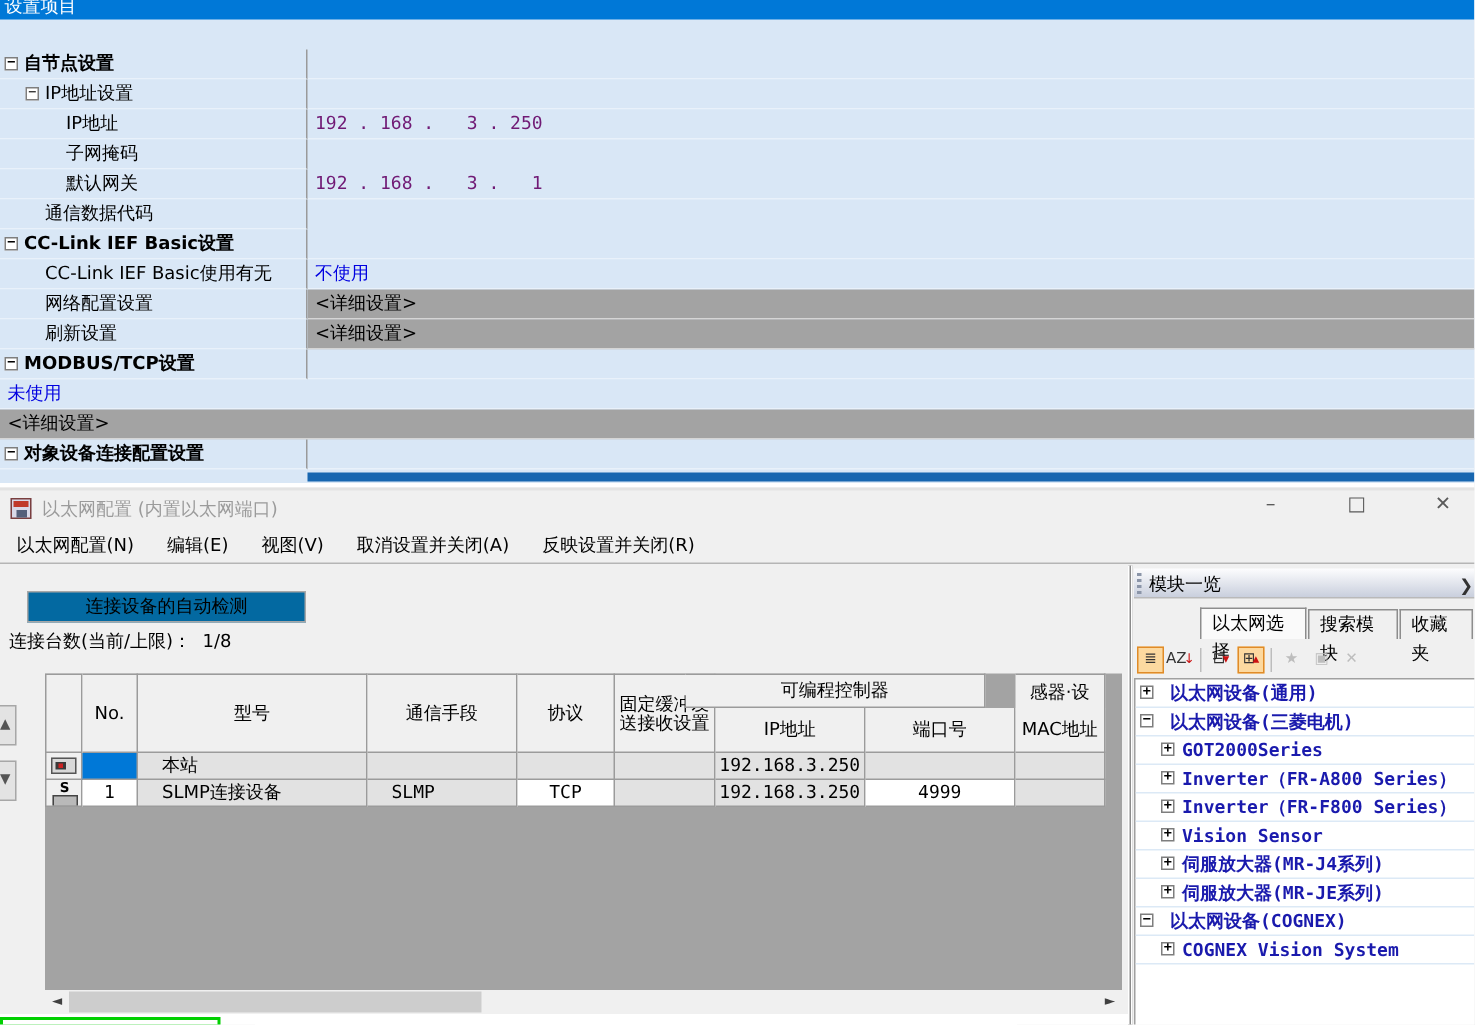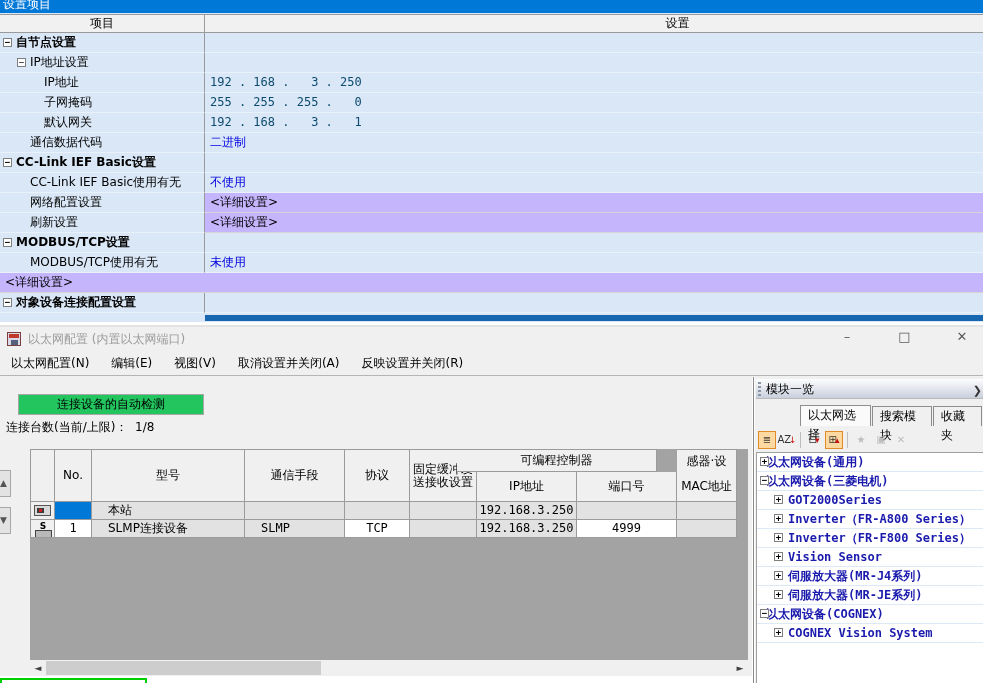--- a/index.html
+++ b/index.html
@@ -13,42 +13,42 @@
   #sp-titlebar span { color:#fff; font-size:12px; display:block; margin-top:-4px; padding-left:3px; }
   #sp-header { left:0; top:14px; width:983px; height:19px; background:#f1f1f1; border-top:1px solid #9a9a9a; border-bottom:1px solid #9a9a9a; }
   .sp-hcell { position:absolute; top:0; height:17px; line-height:17px; text-align:center; color:#000; }
   #sp-hcell-item { left:0; width:205px; border-right:1px solid #9a9a9a; }
   #sp-hcell-setting { left:205px; width:945px; }
   #sp-rows { left:0; top:33px; width:983px; }
   .s-row { display:flex; height:20px; }
   .s-label { width:205px; height:20px; background:#d9e7f6; border-right:1px solid #9a9a9a; border-bottom:1px solid #e9f1fa; position:relative; line-height:19px; white-space:nowrap; overflow:hidden; }
   .s-label.bold { font-weight:bold; }
   .s-value { flex:1; height:20px; background:#d9e7f6; border-bottom:1px solid #e9f1fa; line-height:19px; padding-left:5px; white-space:pre; overflow:hidden; }
-  .s-value.plain { font-family:"DejaVu Sans Mono","Liberation Mono",monospace; color:#0c4a6e; }
+  .s-value.plain { font-family:"DejaVu Sans Mono","Liberation Mono",monospace; color:#701a75; }
   .s-value.link { color:#0000e0; }
-  .s-value.detail { background:#c4b5fd; color:#000; border-bottom:1px solid #d5d5d5; }
+  .s-value.detail { background:#a3a3a3; color:#000; border-bottom:1px solid #d5d5d5; }
   .expander { position:absolute; top:5px; width:9px; height:9px; background:#fff; border:1px solid #7e7e7e; font-size:9px; line-height:7px; text-align:center; color:#000; font-family:"DejaVu Sans Mono",monospace; }
   .lvl0 .expander { left:3px; } .lvl1 .expander { left:17px; }
   .lvl0 .s-text { padding-left:16px; } .lvl1 .s-text { padding-left:30px; } .lvl2 .s-text { padding-left:44px; }
   #sp-selbar { left:205px; top:315px; width:778px; height:6px; background:#1766b0; }
 
   
   #config-window { left:0; top:325px; width:983px; height:358px; background:#f0f0f0; border-top:2px solid #e3e3e3; }
   #cw-titlebar { left:0; top:0; width:983px; height:25px; }
   #cw-appicon { position:absolute; left:7px; top:5px; width:14px; height:14px; border:1px solid #7a3f3f; background:#d9d9e8; }
   #cw-appicon::before { content:""; position:absolute; left:1px; top:1px; width:10px; height:4px; background:#c0392b; }
   #cw-appicon::after { content:""; position:absolute; left:3px; top:7px; width:7px; height:5px; background:#55607a; }
   #cw-title { position:absolute; left:28px; top:4px; color:#9b9b9b; }
   #cw-controls { position:absolute; right:6px; top:2px; width:145px; display:flex; justify-content:space-between; color:#5a5a5a; font-size:13px; }
   #cw-controls .wbtn { width:30px; text-align:center; cursor:default; }
   #cw-menubar { left:0; top:25px; width:983px; height:22px; display:flex; align-items:center; }
   .menu-item { padding:0 11px; height:20px; line-height:20px; color:#000; }
   #cw-sep { left:0; top:48px; width:983px; height:1px; background:#b5b5b5; }
 
-  #detect-btn { left:18px; top:67px; width:186px; height:21px; background:#22c55e; border:1px solid #a7a7a7; text-align:center; line-height:19px; color:#000; }
+  #detect-btn { left:18px; top:67px; width:186px; height:21px; background:#0369a1; border:1px solid #a7a7a7; text-align:center; line-height:19px; color:#000; }
   #count-row { left:6px; top:92px; white-space:pre; color:#000; }
 
   .row-move-btn { left:-4px; width:15px; height:27px; background:#e3e3e3; border:1px solid #a7a7a7; text-align:center; color:#555; font-size:9px; line-height:25px; }
   #row-up-btn { top:143px; } #row-down-btn { top:180px; }
 
   #table-canvas { left:30px; top:122px; width:718px; height:211px; background:#a3a3a3; }
   #device-table { left:30px; top:122px; }
   .dt-cell { position:absolute; border-right:1px solid #9b9b9b; border-bottom:1px solid #9b9b9b; background:#f0f0f0; overflow:hidden; }
   .dt-cell.hdr { display:flex; align-items:center; justify-content:center; text-align:center; line-height:13px; }
   .dt-cell.first { border-left:1px solid #9b9b9b; }
@@ -85,33 +85,29 @@
   #mp-toolbar { position:absolute; left:0; top:49px; width:227px; height:23px; display:flex; align-items:center; gap:2px; padding-left:2px; }
   .tb-ic { width:18px; height:18px; display:flex; align-items:center; justify-content:center; font-size:11px; color:#333; }
   .tb-ic.active { background:#fcd9a0; border:1px solid #e08b28; }
   .tb-ic.disabled { color:#bdbdbd; }
   .tb-ic .red { color:#cc1111; font-size:9px; margin-left:-2px; }
   .tb-sep { width:1px; height:16px; background:#bdbdbd; margin:0 2px; }
   #mp-list { position:absolute; left:0; top:73px; width:227px; height:233px; background:#fff; border:1px solid #a0a0a0; border-right:none; overflow:hidden; }
   .tree-item { position:relative; height:19px; line-height:18px; border-bottom:1px solid #dce9f6; white-space:nowrap; font-family:"DejaVu Sans Mono","Liberation Mono",monospace; font-weight:bold; color:#1a1aad; font-size:12px; }
   .tree-item .expander { top:4px; }
   .tree-item.tl0 .expander { left:3px; } .tree-item.tl1 .expander { left:17px; }
-  .tree-item.tl0 .t-text { padding-left:9px; } .tree-item.tl1 .t-text { padding-left:31px; }
+  .tree-item.tl0 .t-text { padding-left:23px; } .tree-item.tl1 .t-text { padding-left:31px; }
 </style>
 </head>
 <body>
 
 <div class="abs" id="settings-panel">
   <div class="abs" id="sp-titlebar">
     <span>设置项目</span>
   </div>
-  <div class="abs" id="sp-header">
-    <div class="sp-hcell" id="sp-hcell-item">项目</div>
-    <div class="sp-hcell" id="sp-hcell-setting">设置</div>
-  </div>
   <div class="abs" id="sp-rows">
       <div class="s-row">
         <div class="s-label lvl0 bold">
           <div class="expander" style="position: absolute;">−</div>
           <div class="s-text">自节点设置</div>
         </div>
         <div class="s-value none"></div>
       </div>
       <div class="s-row">
         <div class="s-label lvl1">
@@ -123,33 +119,31 @@
       <div class="s-row">
         <div class="s-label lvl2">
           <div class="s-text">IP地址</div>
         </div>
         <div class="s-value plain">192 . 168 .   3 . 250</div>
       </div>
       <div class="s-row">
         <div class="s-label lvl2">
           <div class="s-text">子网掩码</div>
         </div>
-        <div class="s-value plain">255 . 255 . 255 .   0</div>
       </div>
       <div class="s-row">
         <div class="s-label lvl2">
           <div class="s-text">默认网关</div>
         </div>
         <div class="s-value plain">192 . 168 .   3 .   1</div>
       </div>
       <div class="s-row">
         <div class="s-label lvl1">
           <div class="s-text">通信数据代码</div>
         </div>
-        <div class="s-value link">二进制</div>
       </div>
       <div class="s-row">
         <div class="s-label lvl0 bold">
           <div class="expander" style="position: absolute;">−</div>
           <div class="s-text">CC-Link IEF Basic设置</div>
         </div>
         <div class="s-value none"></div>
       </div>
       <div class="s-row">
         <div class="s-label lvl1">
@@ -170,23 +164,20 @@
         <div class="s-value detail">&lt;详细设置&gt;</div>
       </div>
       <div class="s-row">
         <div class="s-label lvl0 bold">
           <div class="expander" style="position: absolute;">−</div>
           <div class="s-text">MODBUS/TCP设置</div>
         </div>
         <div class="s-value none"></div>
       </div>
       <div class="s-row">
-        <div class="s-label lvl1">
-          <div class="s-text">MODBUS/TCP使用有无</div>
-        </div>
         <div class="s-value link">未使用</div>
       </div>
       <div class="s-row">
         <div class="s-value detail">&lt;详细设置&gt;</div>
       </div>
       <div class="s-row">
         <div class="s-label lvl0 bold">
           <div class="expander" style="position: absolute;">−</div>
           <div class="s-text">对象设备连接配置设置</div>
         </div>

